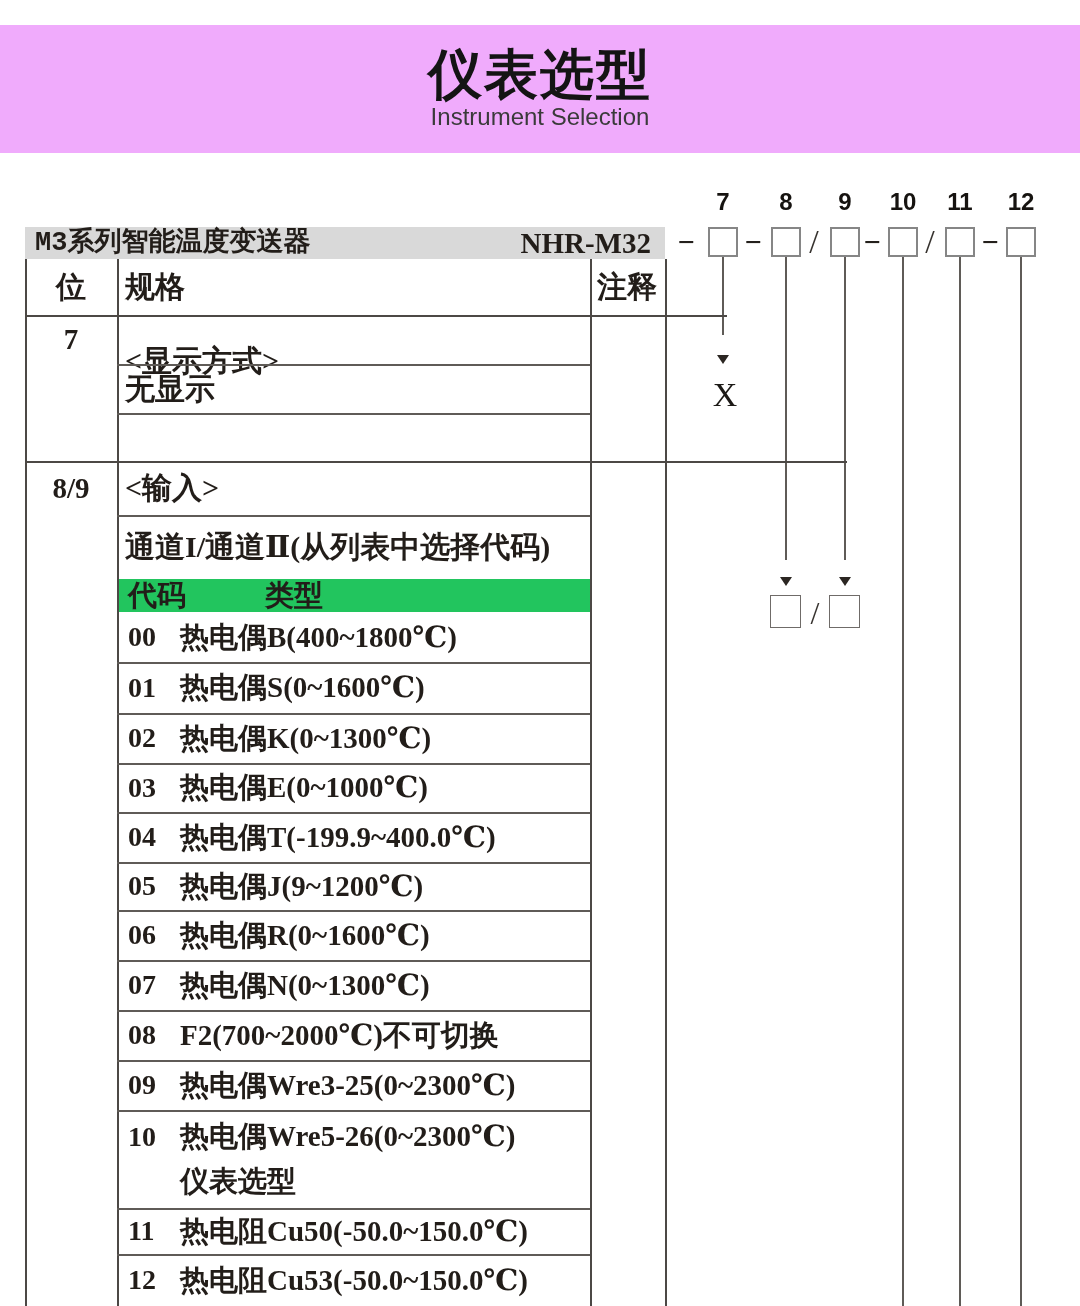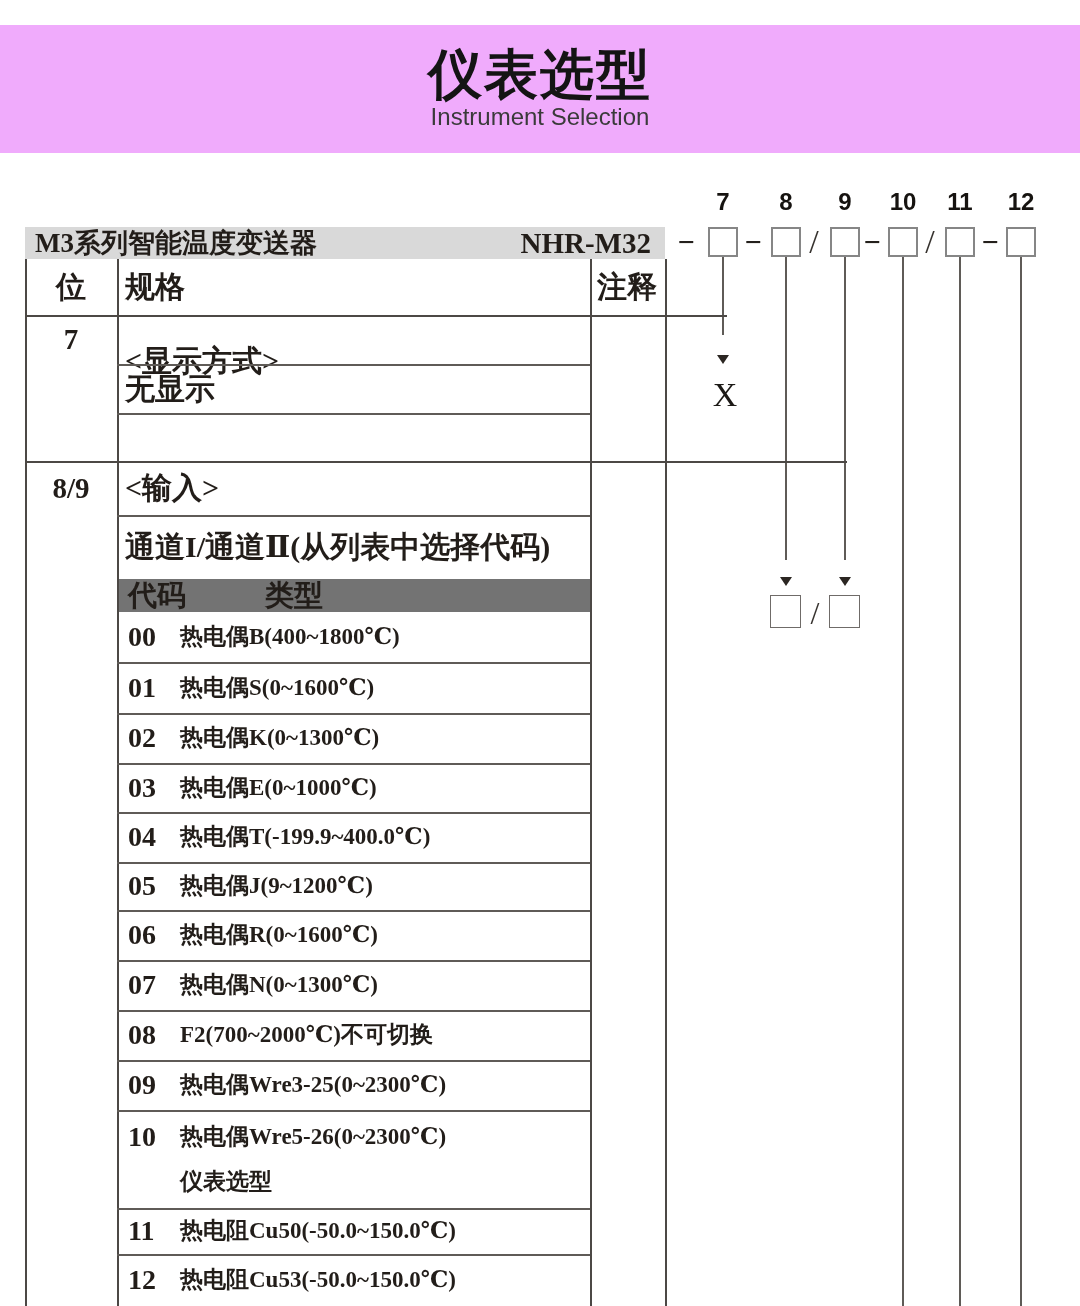--- a/index.html
+++ b/index.html
@@ -27,21 +27,21 @@
     font-family:"Liberation Sans","DejaVu Sans",sans-serif;
     font-size:24px;font-weight:400;color:#3a3a3a;line-height:28px;
   }
   
   .model-bar{
     position:absolute;left:25px;top:227px;width:640px;height:32px;
     background:#d9d9d9;
   }
   .model-series{
     position:absolute;left:10px;top:0;height:32px;line-height:32px;
-    font-size:27px;font-weight:bold;white-space:nowrap;
+    font-size:27px;font-weight:bold;white-space:nowrap;font-family:Liberation Mono, monospace;
   }
   .model-code{
     position:absolute;right:14px;top:0;height:32px;line-height:32px;
     font-size:29px;font-weight:bold;white-space:nowrap;
   }
   
   .digit{
     position:absolute;top:189px;width:60px;text-align:center;
     font-family:"Liberation Sans","DejaVu Sans",sans-serif;
     font-size:24px;font-weight:bold;color:#161310;line-height:26px;
@@ -77,31 +77,31 @@
     position:absolute;width:24px;text-align:center;
     font-size:32px;font-weight:400;color:#36322e;line-height:34px;
   }
   
   .cell{position:absolute;white-space:nowrap;font-weight:bold;}
   .pos-col{left:25px;width:92px;text-align:center;}
   .spec-col{left:125px;text-align:left;}
   .note-col{left:597px;text-align:left;}
   .code-hdr-bar{
     position:absolute;left:117px;top:579px;width:473px;height:33px;
-    background:#737373;
+    background:#22c55e;
   }
   .code-hdr-bar .hdr-code{position:absolute;left:11px;top:0;height:33px;line-height:33px;font-size:29px;font-weight:bold;}
   .code-hdr-bar .hdr-type{position:absolute;left:148px;top:0;height:33px;line-height:33px;font-size:29px;font-weight:bold;}
   .crow{
     position:absolute;left:117px;width:473px;
     display:flex;flex-direction:column;justify-content:center;
   }
   .cline{position:relative;}
   .cline .num{position:absolute;left:11px;font-size:28px;font-weight:600;white-space:nowrap;}
-  .cline .typ{position:absolute;left:63px;font-size:23px;font-weight:bold;white-space:nowrap;}
+  .cline .typ{position:absolute;left:63px;font-size:29px;font-weight:bold;white-space:nowrap;}
 </style>
 </head>
 <body>
 
 <div id="canvas">
 
   <div class="banner">
     <h1 class="banner-title">仪表选型</h1>
     <p class="banner-sub">Instrument Selection</p>
   </div>

